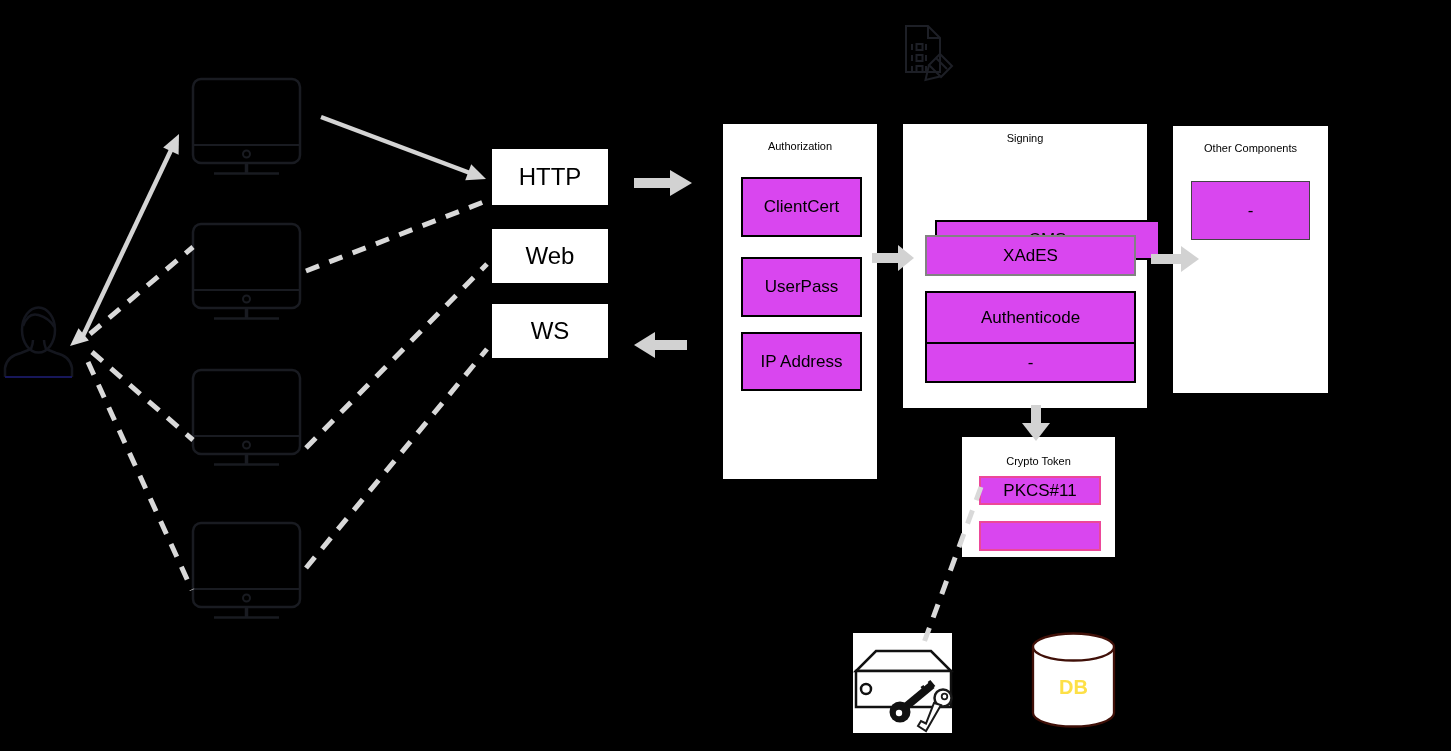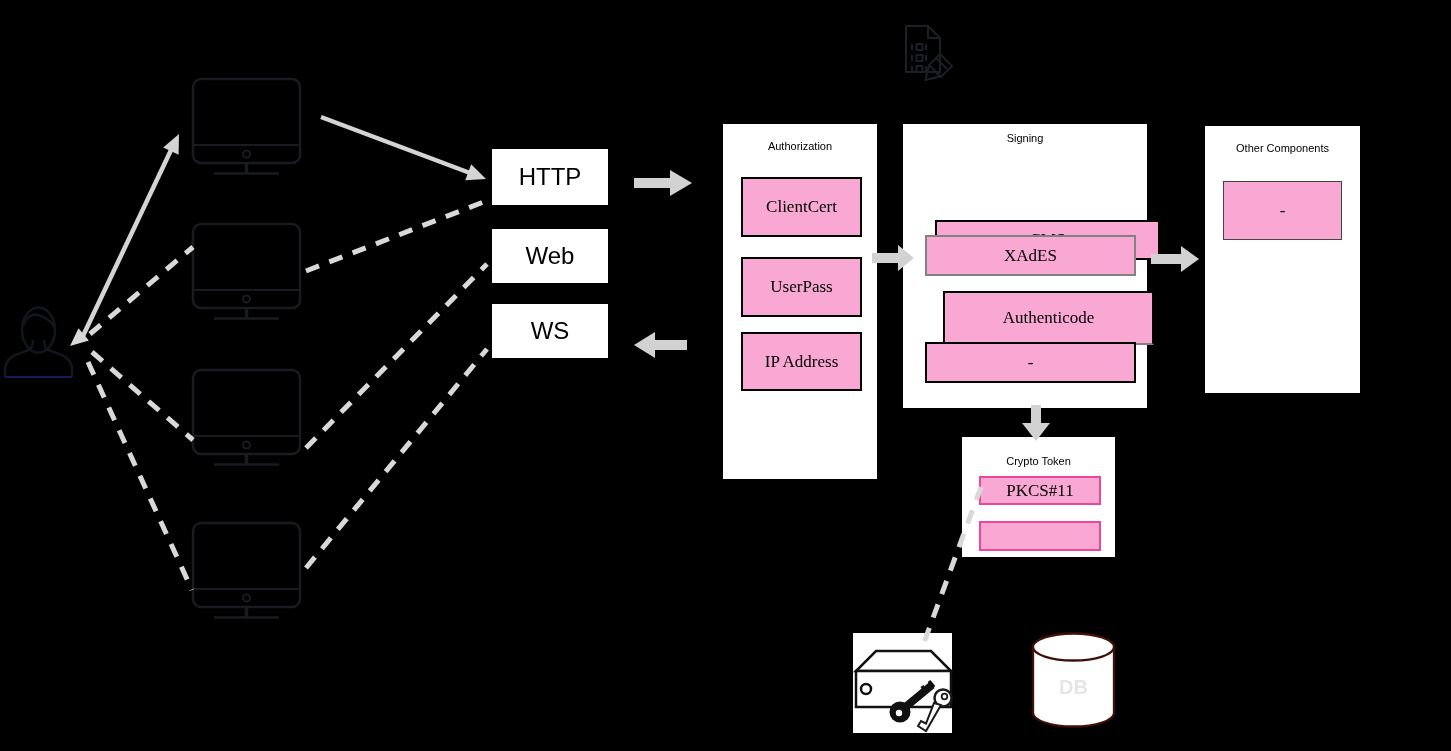--- a/index.html
+++ b/index.html
@@ -9,30 +9,30 @@
   }
   svg.layer{position:absolute;left:0;top:0;pointer-events:none;}
   .icons-layer{z-index:1;}
   .lines-layer{z-index:3;}
   .box{
     position:absolute;background:#fff;border:2px solid #000;box-sizing:border-box;z-index:2;
   }
   .iface{display:flex;align-items:center;justify-content:center;font-size:24px;}
   .group-title{width:100%;text-align:center;font-size:11px;box-sizing:border-box;}
   .inner{
-    position:absolute;background:#f9a8d4;border:2px solid #000;box-sizing:border-box;
-    display:flex;align-items:center;justify-content:center;font-size:17px;font-family:Liberation Serif, serif;
+    position:absolute;background:#d946ef;border:2px solid #000;box-sizing:border-box;
+    display:flex;align-items:center;justify-content:center;font-size:17px;
   }
   .inner.gray{border-color:#828282;text-align:center;}
   .inner.graybottom{border-color:#000;border-bottom-color:#828282;}
   .inner.thin{border:1px solid #444;}
   .inner.darkgray{border:2px solid #ec4899;}
   .db-label{
     position:absolute;z-index:2;width:61px;text-align:center;
-    font-size:20px;font-weight:bold;color:#e5e5e5;
+    font-size:20px;font-weight:bold;color:#fde047;
   }
 </style>
 </head>
 <body>
 
 <div class="canvas">
 
   <svg class="layer icons-layer" width="1451" height="751" viewBox="0 0 1451 751">
     <defs>
       <g id="monitor" stroke="#191b21" fill="none">
@@ -108,25 +108,25 @@
     <div class="group-title" style="padding-top:16px;">Authorization</div>
     <div class="inner" style="left:18px;top:53px;width:121px;height:60px;">ClientCert</div>
     <div class="inner" style="left:18px;top:133px;width:121px;height:60px;text-align:center;">UserPass</div>
     <div class="inner" style="left:18px;top:208px;width:121px;height:59px;">IP Address</div>
   </div>
 
   <div class="box" style="left:901px;top:122px;width:248px;height:288px;">
     <div class="group-title" style="padding-top:8px;">Signing</div>
     <div class="inner" style="left:32px;top:56px;width:225px;height:40px;margin-top:40px;">CMS</div>
     <div class="inner gray" style="left:22px;top:111px;width:211px;height:41px;">XAdES</div>
-    <div class="inner graybottom" style="left:22px;top:167px;width:211px;height:54px;margin-left:18px;">Authenticode</div>
+    <div class="inner graybottom" style="left:22px;top:167px;width:211px;height:54px;">Authenticode</div>
     <div class="inner" style="left:22px;top:218px;width:211px;height:41px;">-</div>
   </div>
 
-  <div class="box" style="left:1171px;top:124px;width:159px;height:271px;margin-left:32px;">
+  <div class="box" style="left:1171px;top:124px;width:159px;height:271px;">
     <div class="group-title" style="padding-top:16px;">Other Components</div>
     <div class="inner thin" style="left:18px;top:55px;width:119px;height:59px;">-</div>
   </div>
 
   <div class="box" style="left:959px;top:434px;width:159px;height:126px;border-width:3px;">
     <div class="group-title" style="padding-top:18px;">Crypto Token</div>
     <div class="inner darkgray" style="left:17px;top:39px;width:122px;height:29px;">PKCS#11</div>
     <div class="inner darkgray" style="left:17px;top:84px;width:122px;height:30px;"></div>
   </div>
 

